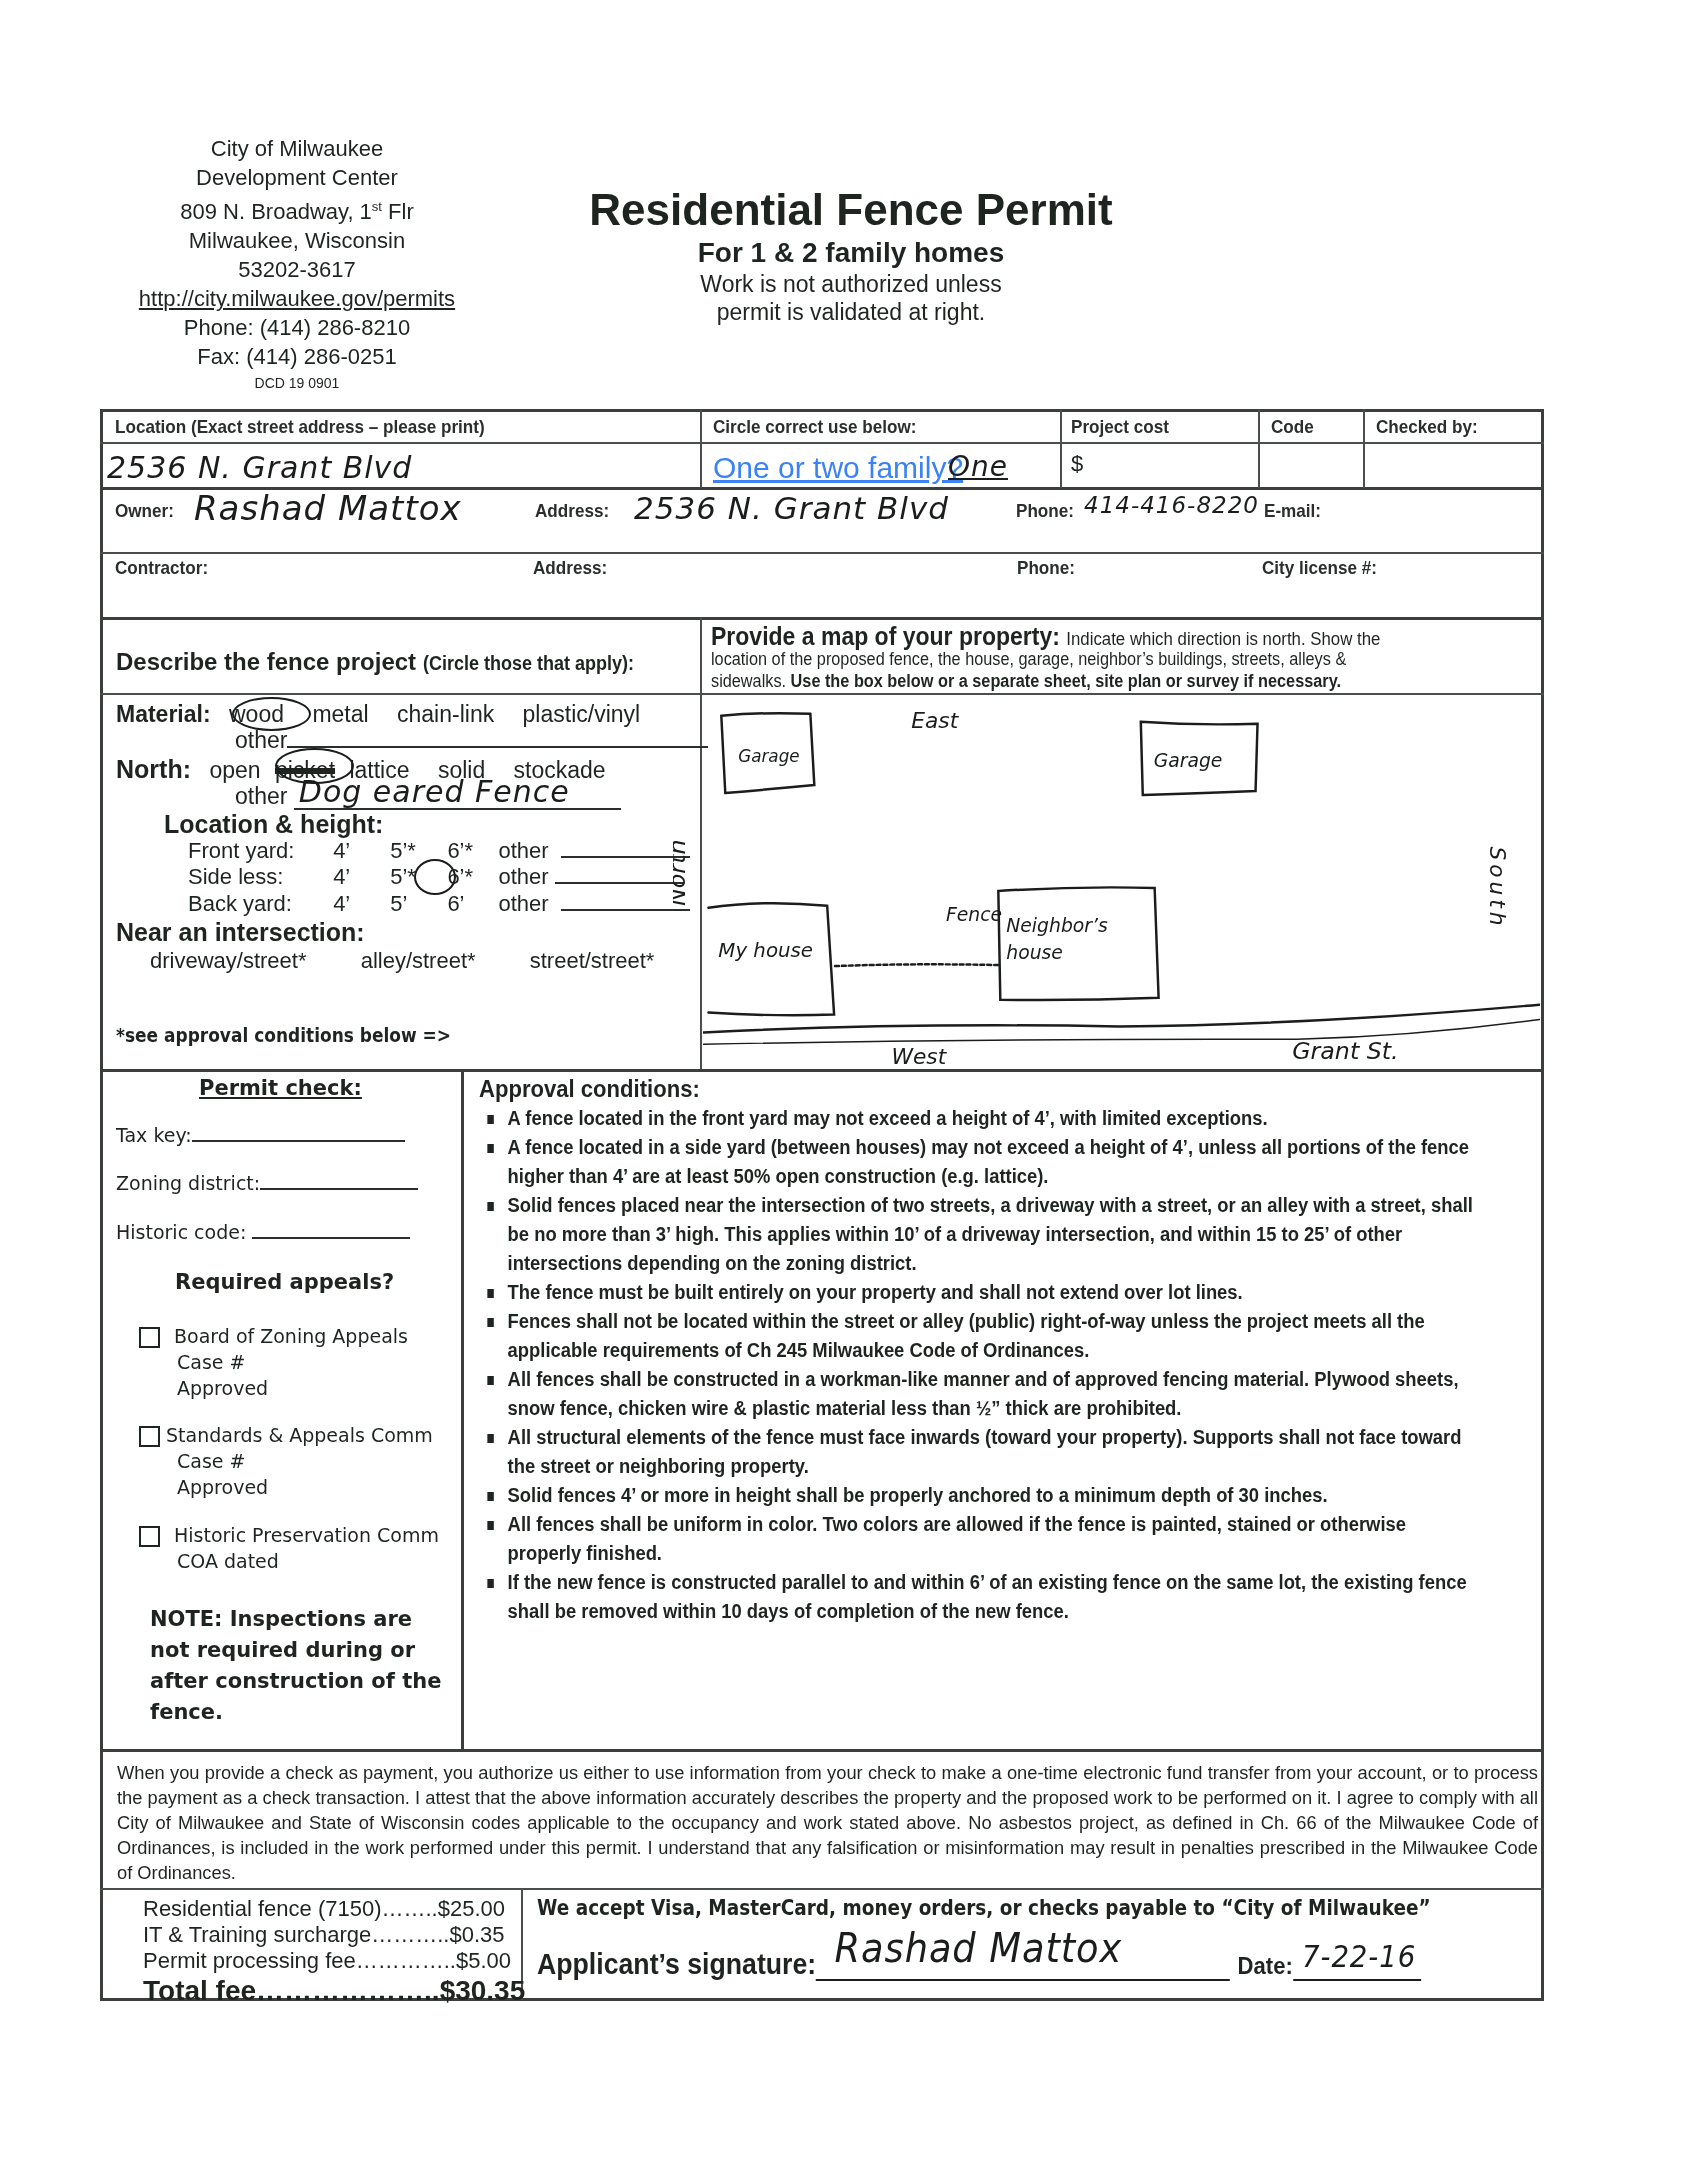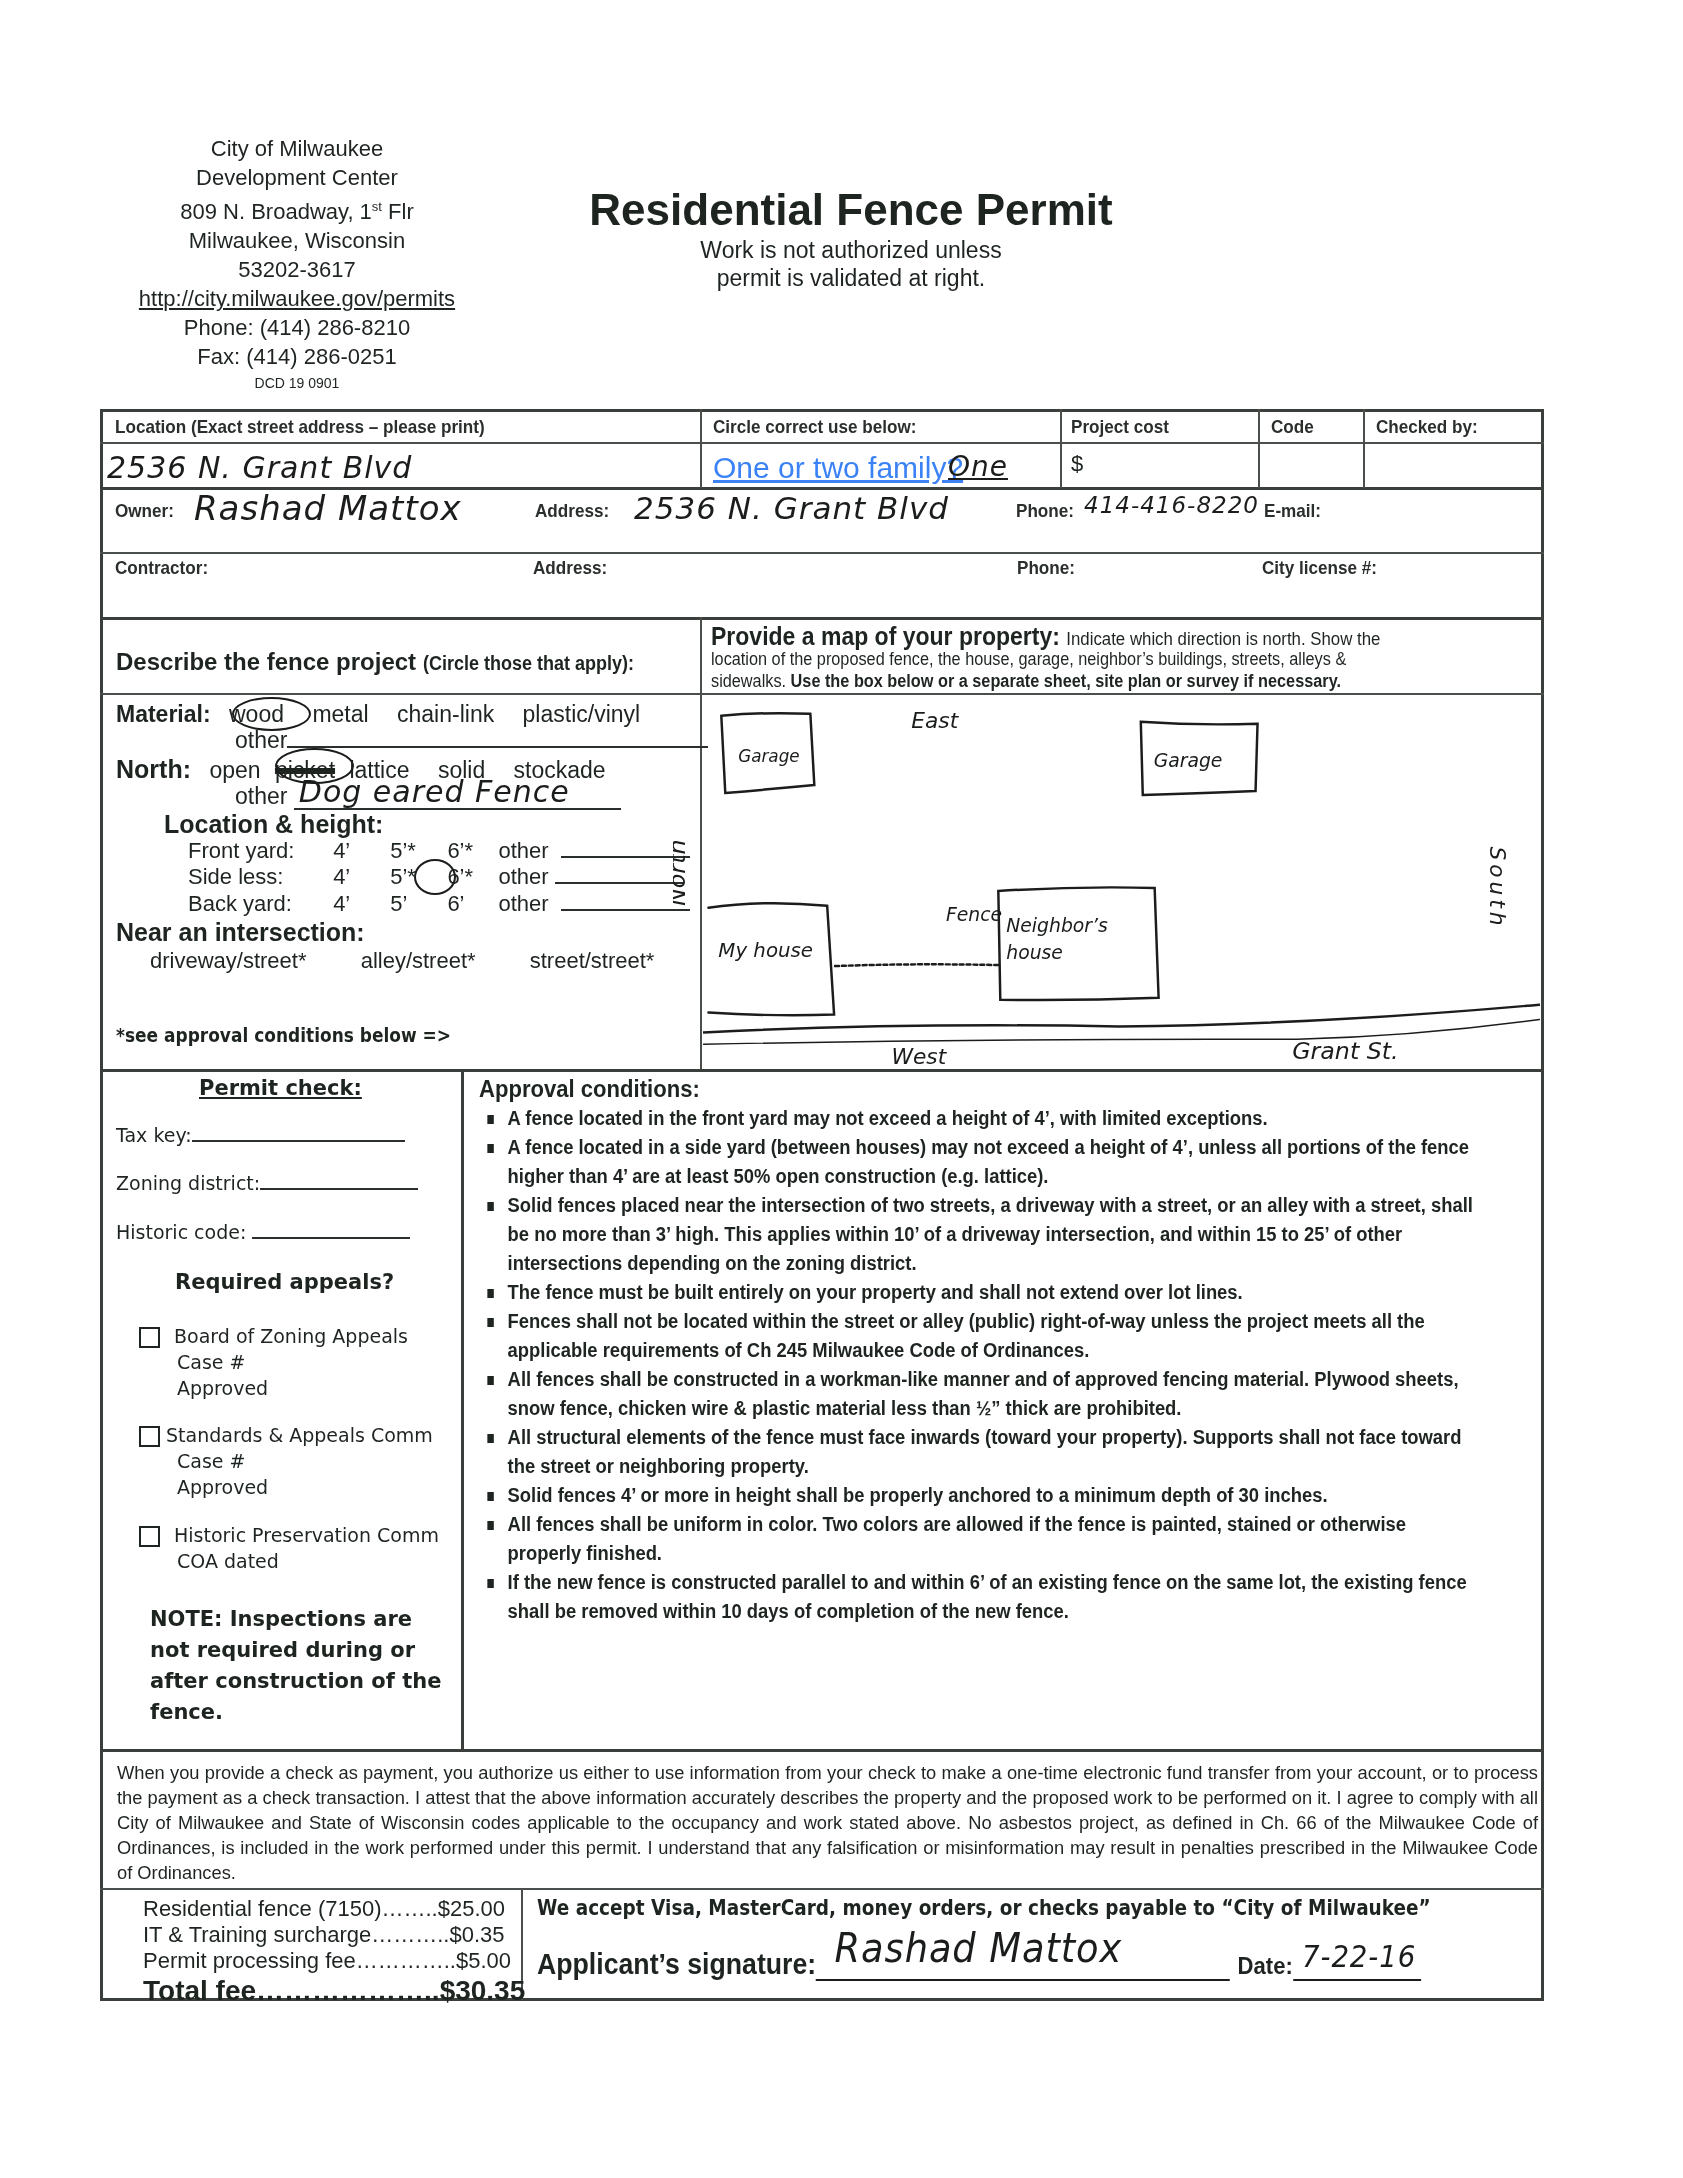--- a/index.html
+++ b/index.html
@@ -55,20 +55,21 @@
   <div>Milwaukee, Wisconsin</div>
   <div>53202-3617</div>
   <div class="url">http://city.milwaukee.gov/permits</div>
   <div>Phone: (414) 286-8210</div>
   <div>Fax: (414) 286-0251</div>
   <div class="dcd">DCD 19 0901</div>
 </div>
 
 <div id="title-block" class="abs">
   <div class="t1">Residential Fence Permit</div>
+  <div class="t2">For 1 &amp; 2 family homes</div>
   <div class="t4">Work is not authorized unless</div>
   <div class="t4">permit is validated at right.</div>
 </div>
 
 <div>
 
   <div class="line-h" style="left:100px; top:409px; width:1444px;"></div>
   <div class="line-h" style="left:100px; top:1998px; width:1444px;"></div>
   <div class="line-v" style="left:100px; top:409px; height:1592px;"></div>
   <div class="line-v" style="left:1541px; top:409px; height:1592px;"></div>

